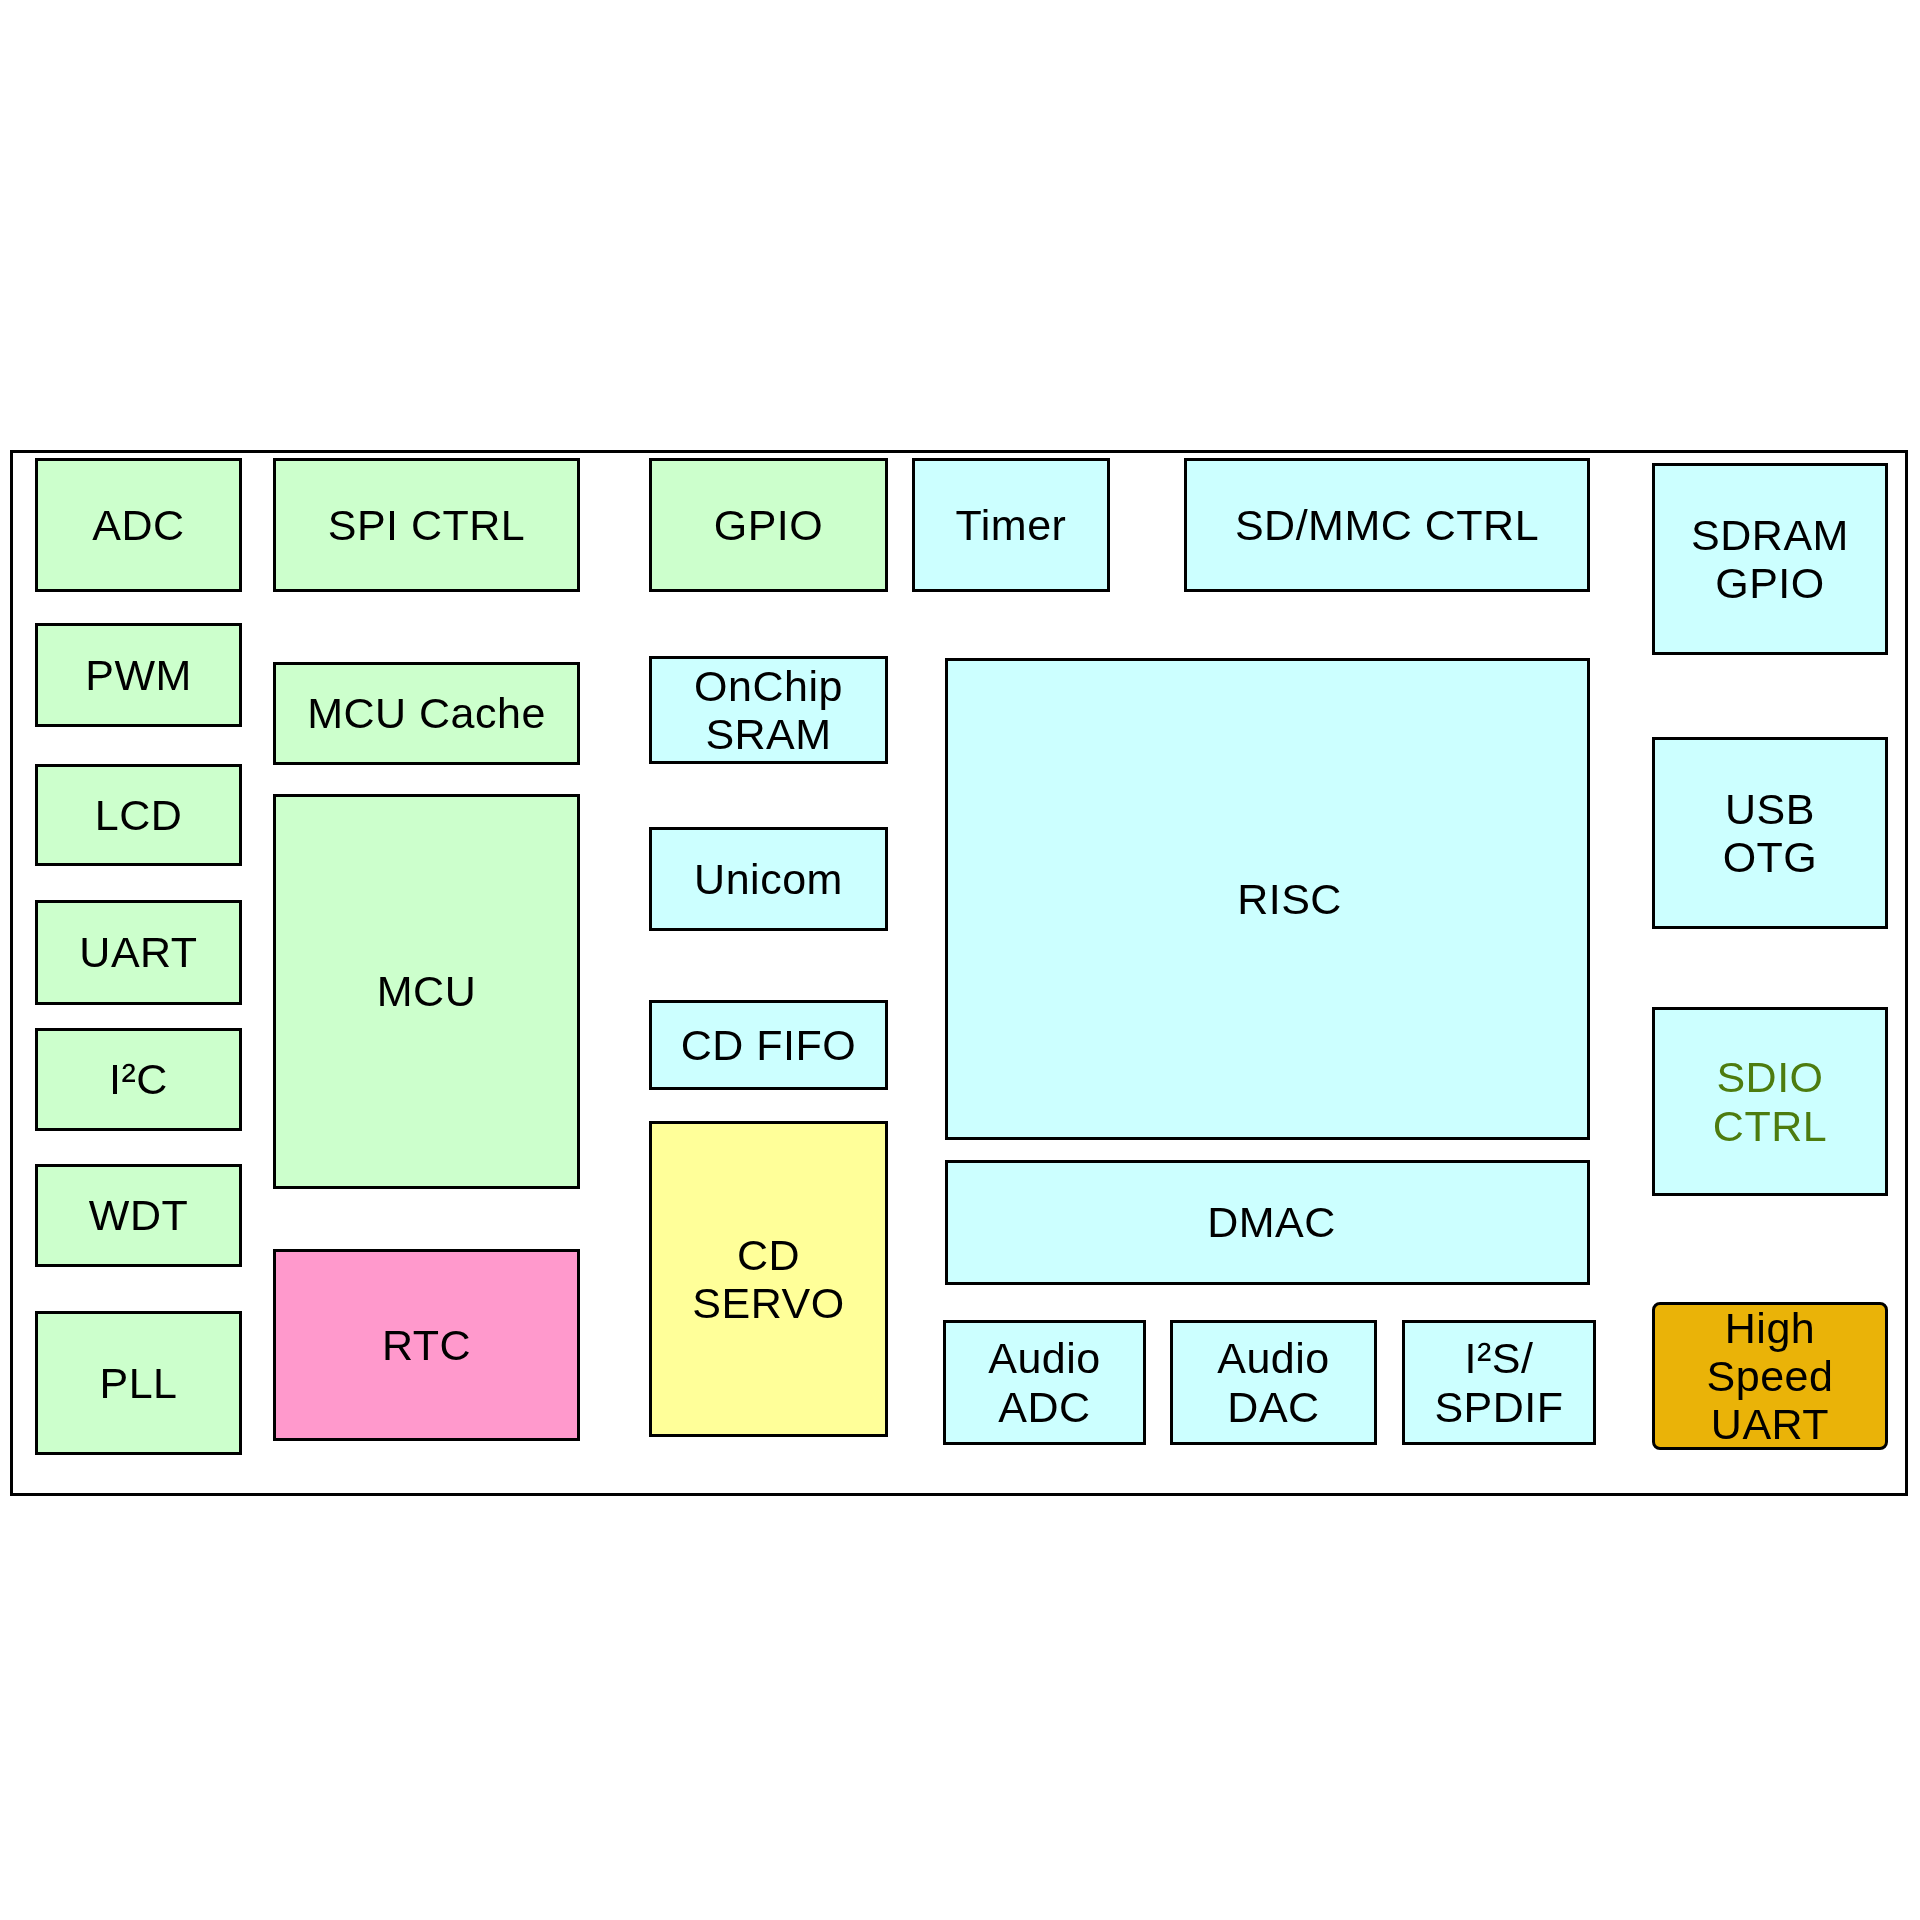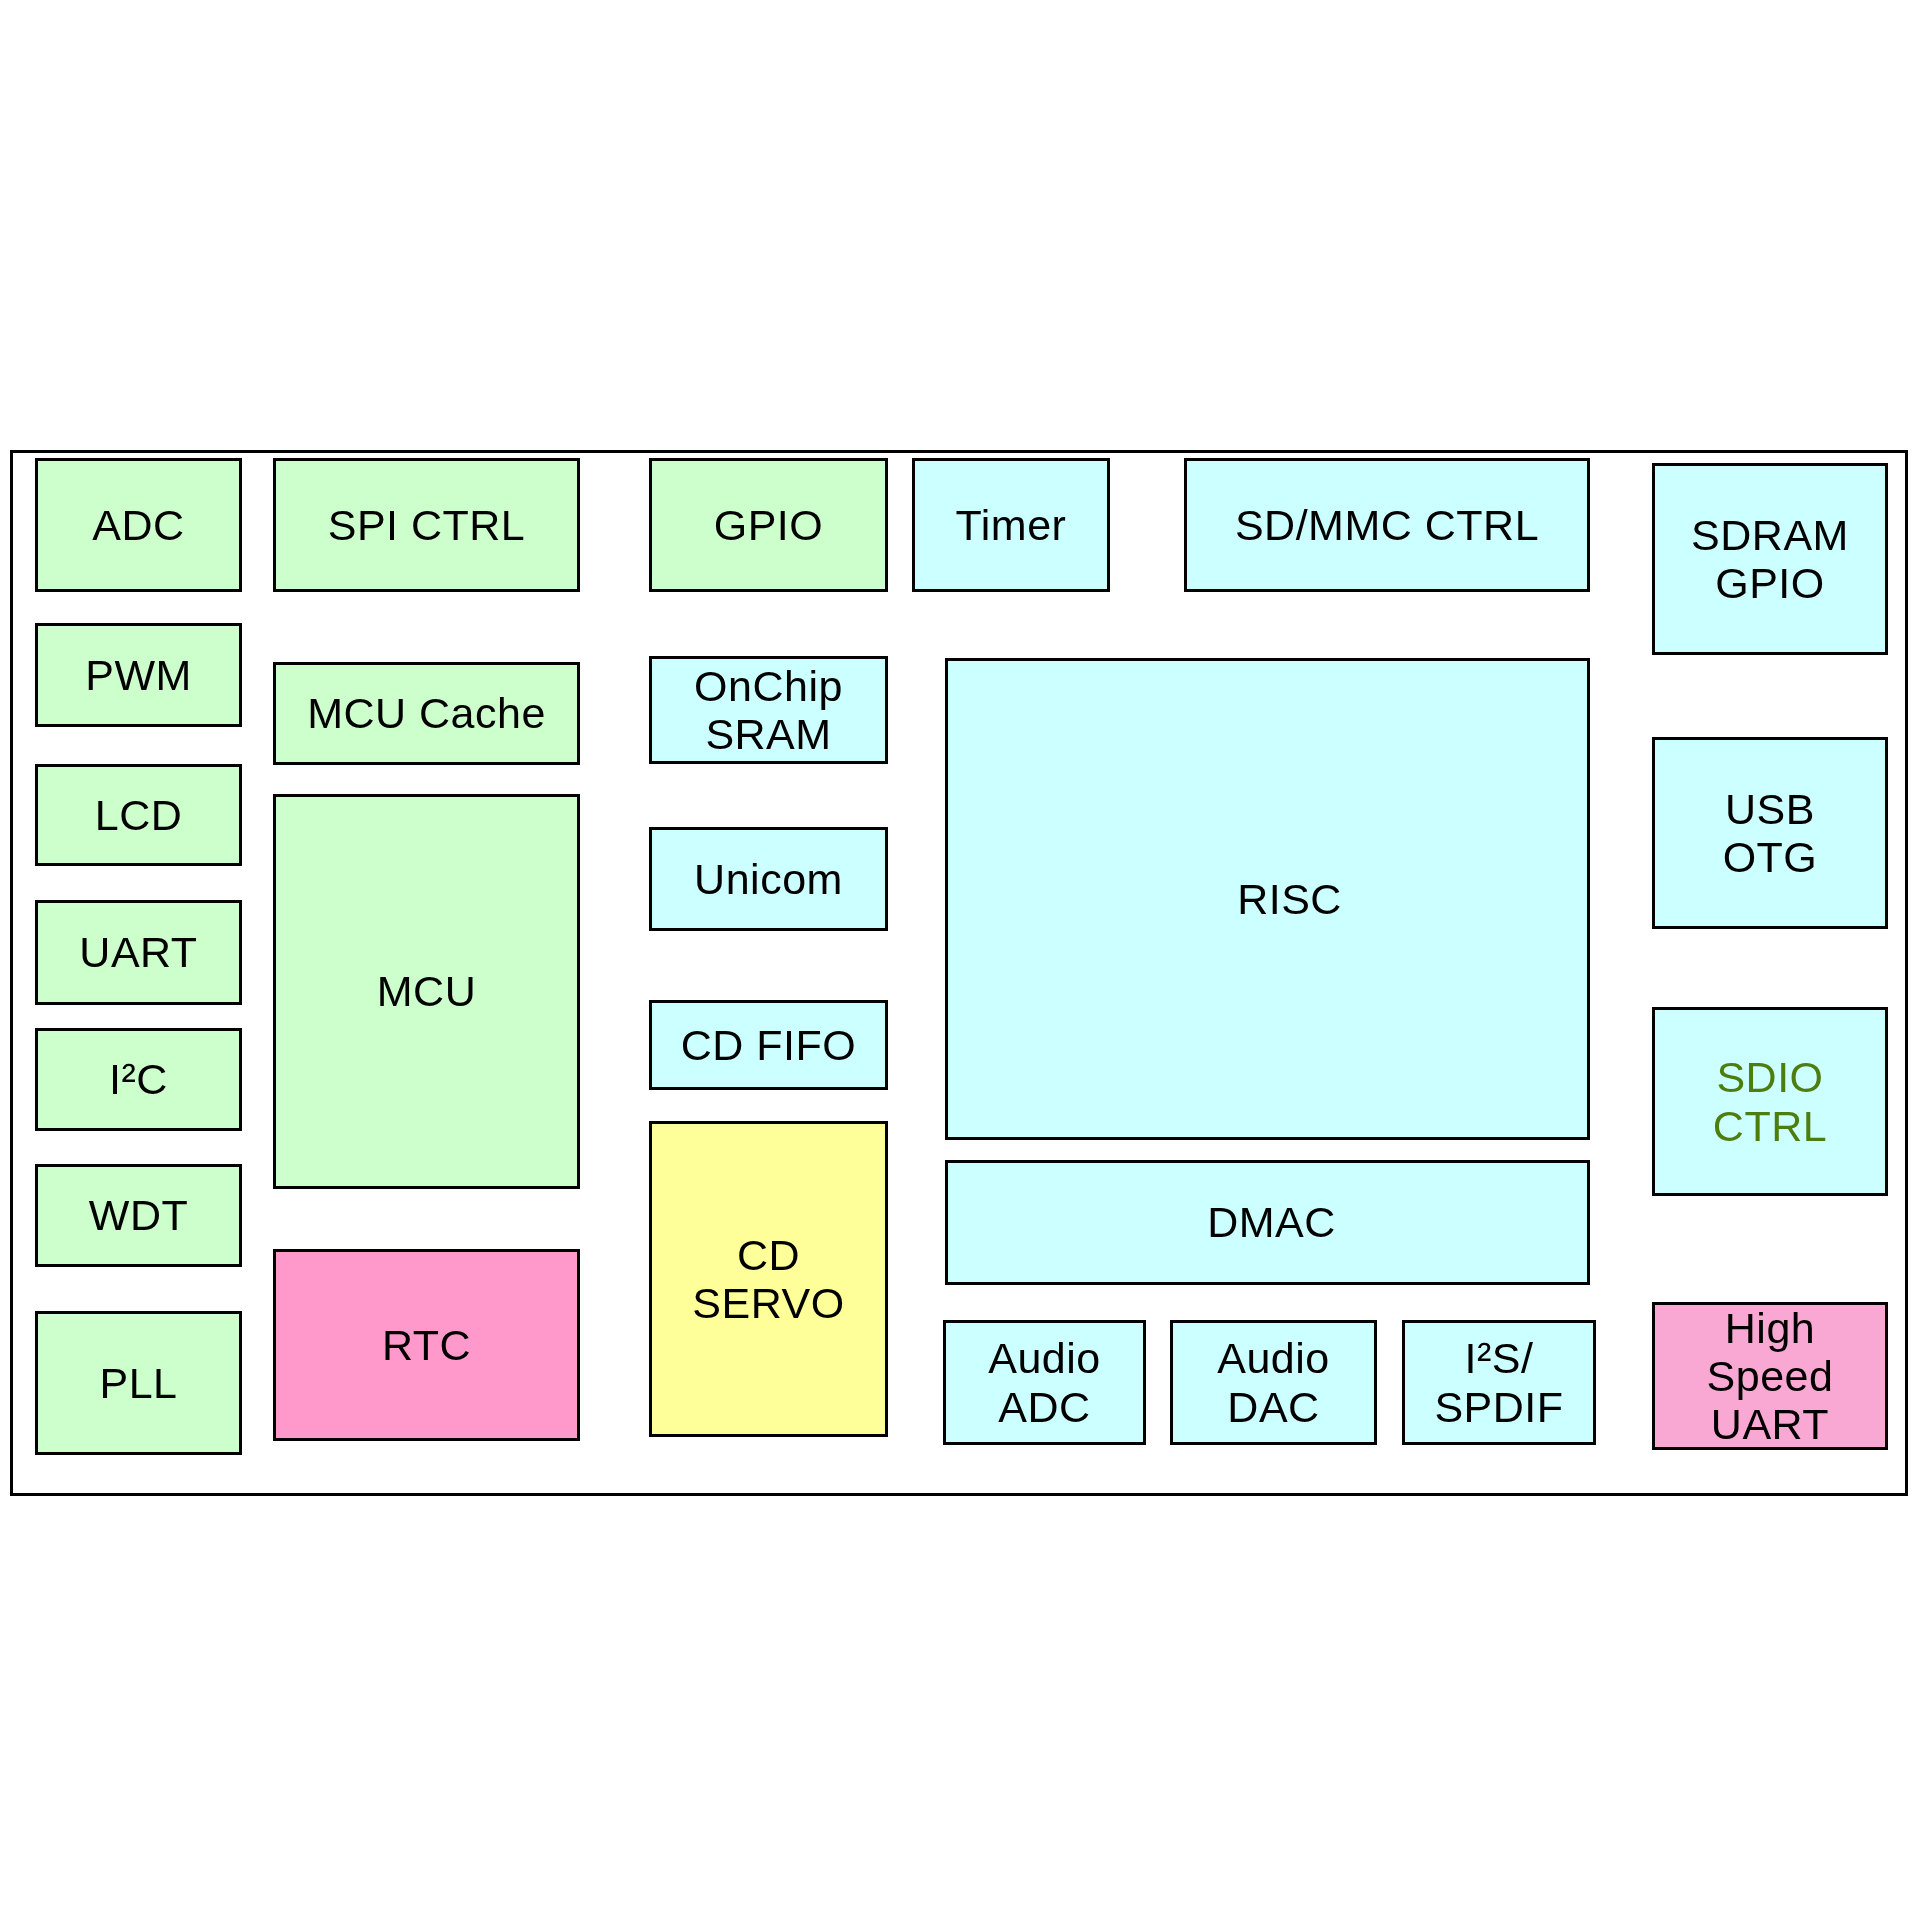--- a/index.html
+++ b/index.html
@@ -113,21 +113,21 @@
       </div>
       <div class="block" style="left: 945px; top: 1160px; width: 645px; height: 125px; background: rgb(204, 255, 255); border-color: rgb(0, 0, 0); color: rgb(0, 0, 0); padding-left: 8px;">
         <span class="line">DMAC</span>
       </div>
       <div class="block" style="left: 273px; top: 1249px; width: 307px; height: 192px; background: rgb(255, 153, 204); border-color: rgb(0, 0, 0); color: rgb(0, 0, 0);">
         <span class="line">RTC</span>
       </div>
       <div class="block" style="left: 35px; top: 1311px; width: 207px; height: 144px; background: rgb(204, 255, 204); border-color: rgb(0, 0, 0); color: rgb(0, 0, 0);">
         <span class="line">PLL</span>
       </div>
-      <div class="block" style="left: 1652px; top: 1302px; width: 236px; height: 148px; background: #f9a8d4; border-color: rgb(0, 0, 0); color: rgb(0, 0, 0);">
+      <div class="block" style="left: 1652px; top: 1302px; width: 236px; height: 148px; background: #eab308; border-color: rgb(0, 0, 0); color: rgb(0, 0, 0); border-radius: 8px;">
         <span class="line">High</span>
         <span class="line">Speed</span>
         <span class="line">UART</span>
       </div>
       <div class="block" style="left: 943px; top: 1320px; width: 203px; height: 125px; background: rgb(204, 255, 255); border-color: rgb(0, 0, 0); color: rgb(0, 0, 0);">
         <span class="line">Audio</span>
         <span class="line">ADC</span>
       </div>
       <div class="block" style="left: 1170px; top: 1320px; width: 207px; height: 125px; background: rgb(204, 255, 255); border-color: rgb(0, 0, 0); color: rgb(0, 0, 0);">
         <span class="line">Audio</span>

